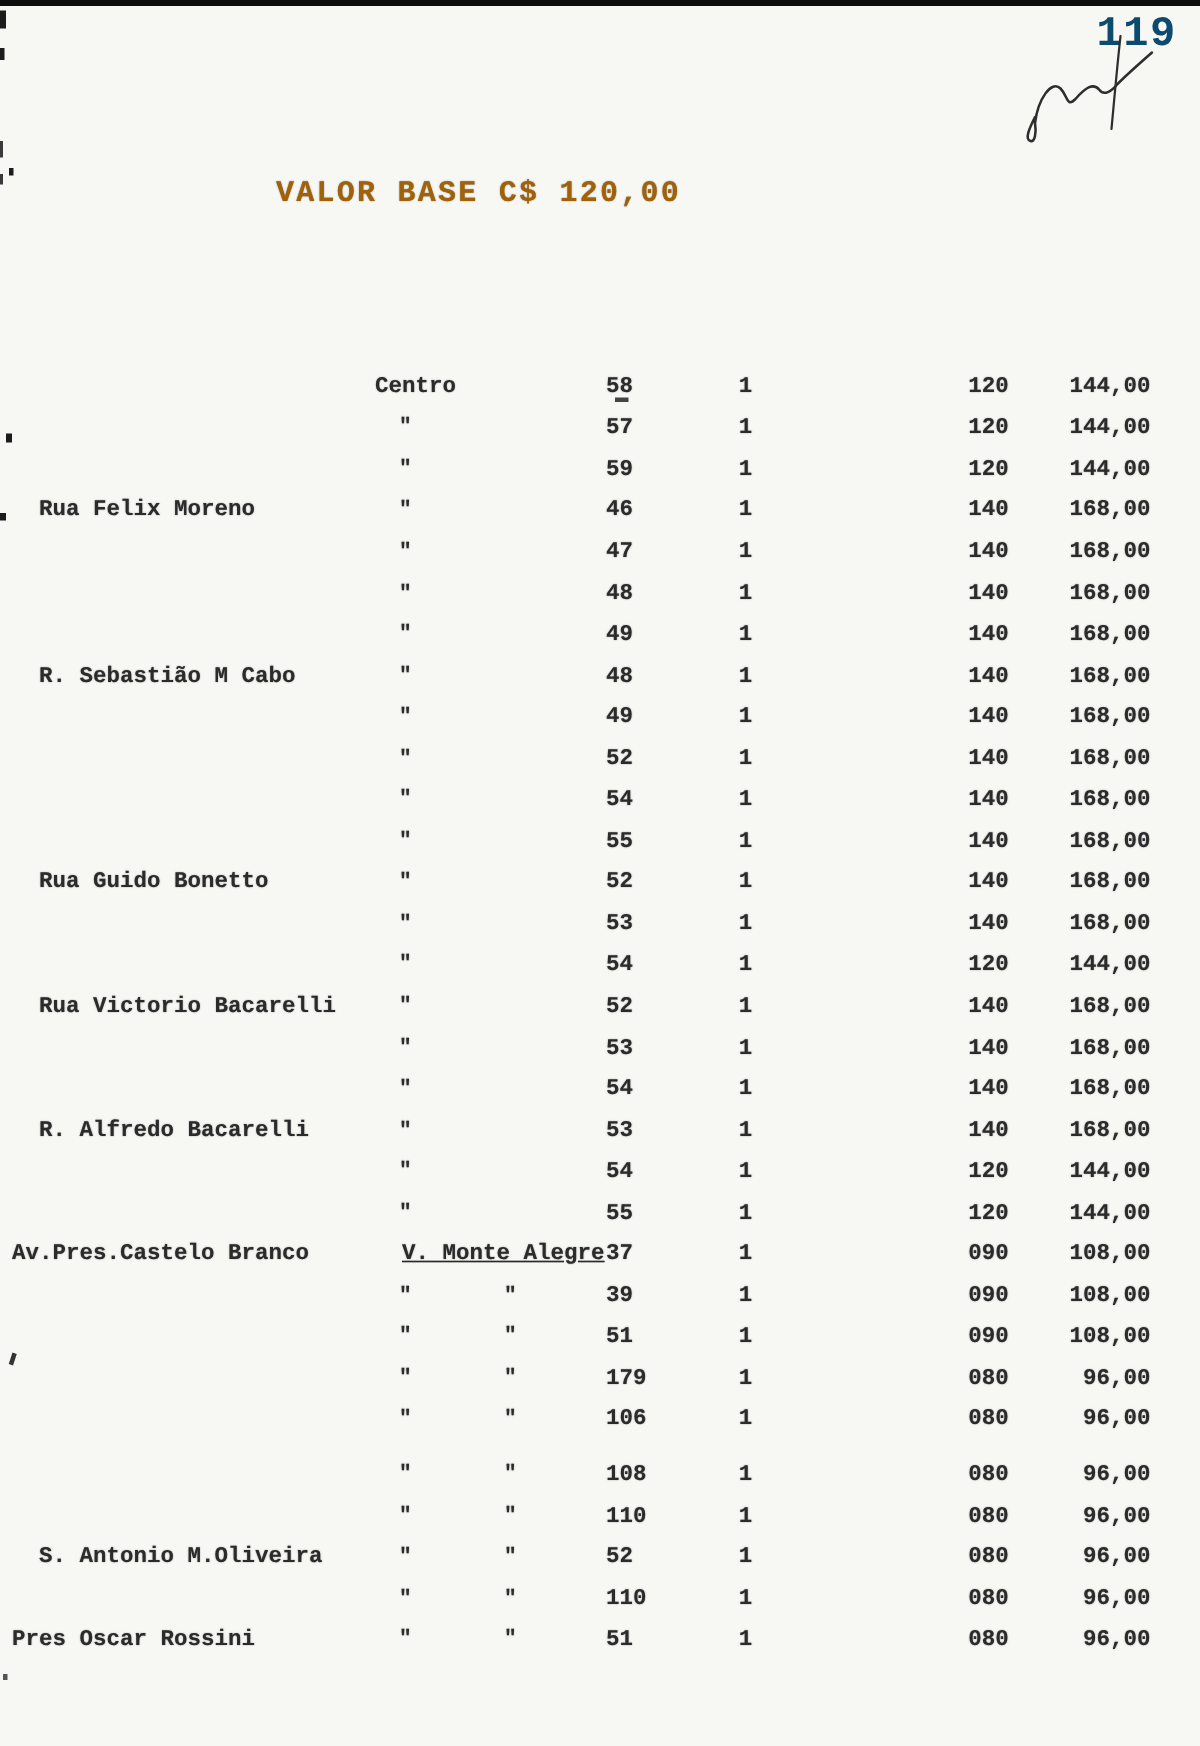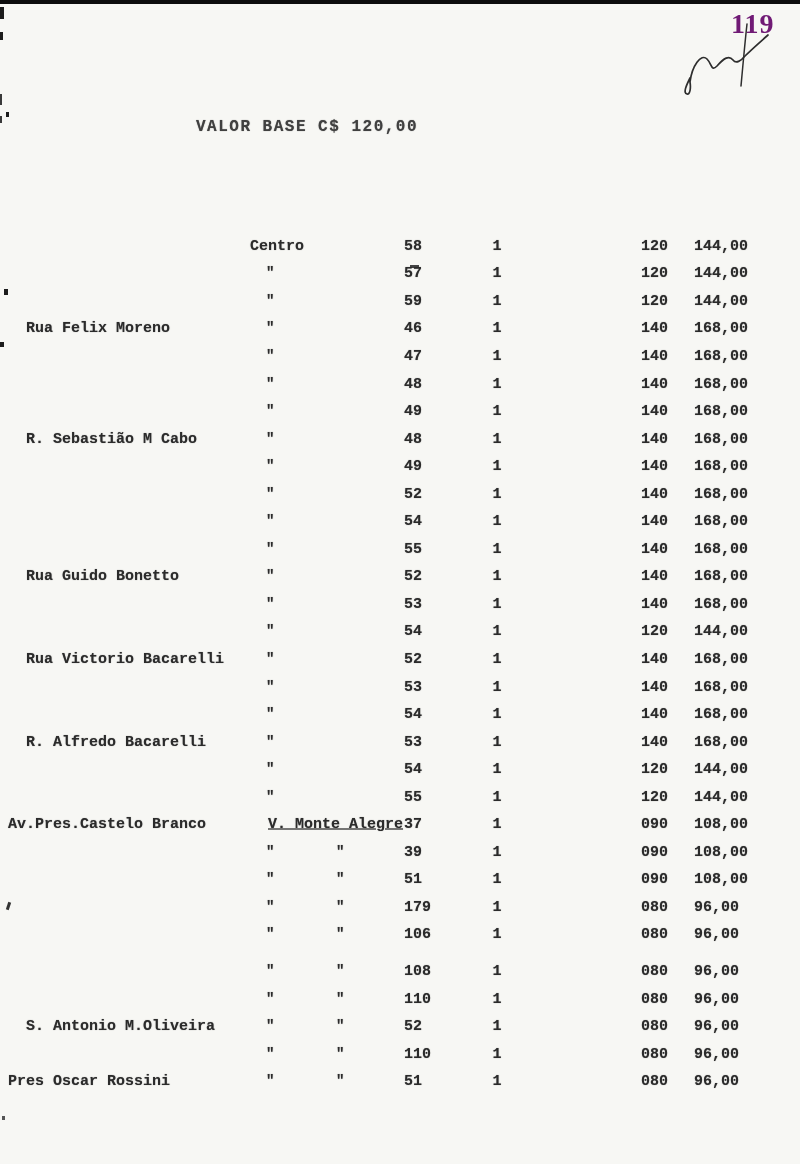--- a/index.html
+++ b/index.html
@@ -9,54 +9,53 @@
     font-family:"Liberation Mono","DejaVu Sans Mono",monospace;
   }
   
   .top-edge{position:absolute;left:0;top:0;width:800px;height:4px;background:#0d0d0d;}
   .artifact{position:absolute;background:#1c1c1c;}
   
 
   
   .page-number{
     position:absolute;left:731px;top:8px;
-    font-family:Liberation Serif, serif;
-    font-size:28px;font-weight:700;color:#701a75;letter-spacing:1px;
+    font-family:Liberation Mono, monospace;
+    font-size:28px;font-weight:700;color:#0c4a6e;letter-spacing:1px;
   }
   
   .squiggle{position:absolute;left:680px;top:16px;}
 
   
   .doc-title{
     position:absolute;left:184px;top:118px;
-    font-size:16px;font-weight:700;letter-spacing:1.5px;
-    color:#404040;text-shadow:0 0 1px rgba(25,25,25,.55);
+    font-size:20px;font-weight:700;letter-spacing:1.5px;
+    color:#a16207;text-shadow:0 0 1px rgba(25,25,25,.55);
     white-space:nowrap;
-    margin-left:12px;
   }
 
   
-  .valuation-table{position:absolute;left:0;top:232px;width:652px;}
+  .valuation-table{position:absolute;left:0;top:244px;width:652px;}
   .row{position:relative;height:27.55px;}
   .row.gap{margin-top:9px;}
   .c{
     position:absolute;top:50%;transform:translateY(-50%);
     white-space:nowrap;font-size:15px;font-weight:700;
     color:#2b2b2b;text-shadow:0 0 1px rgba(30,30,30,.5);
   }
   .street{left:26px;}
   .street.out{left:8px;text-align:center;}
   .d1{left:250px;}
   .d1.ditto{left:266px;font-size:14px;}
   .d1.vma{left:268px;text-decoration:underline;}
   .d2{left:336px;font-size:14px;}
   .num{left:404px;width:67px;text-align:left;}
   .qty{left:484px;width:26px;text-align:center;}
-  .val{left:641px;width:36px;text-align:left;}
-  .tot{left:694px;width:73px;text-align:left;}
+  .val{left:641px;width:36px;text-align:center;}
+  .tot{left:694px;width:73px;text-align:right;}
 </style>
 </head>
 <body>
 
 <div class="sheet">
 
   <div class="top-edge"></div>
   <div class="artifact" style="left:0;top:7px;width:4px;height:12px;"></div>
   <div class="artifact" style="left:0;top:32px;width:3px;height:8px;"></div>
   <div class="artifact" style="left:0;top:94px;width:2px;height:11px;background:#3a3a3a;"></div>

